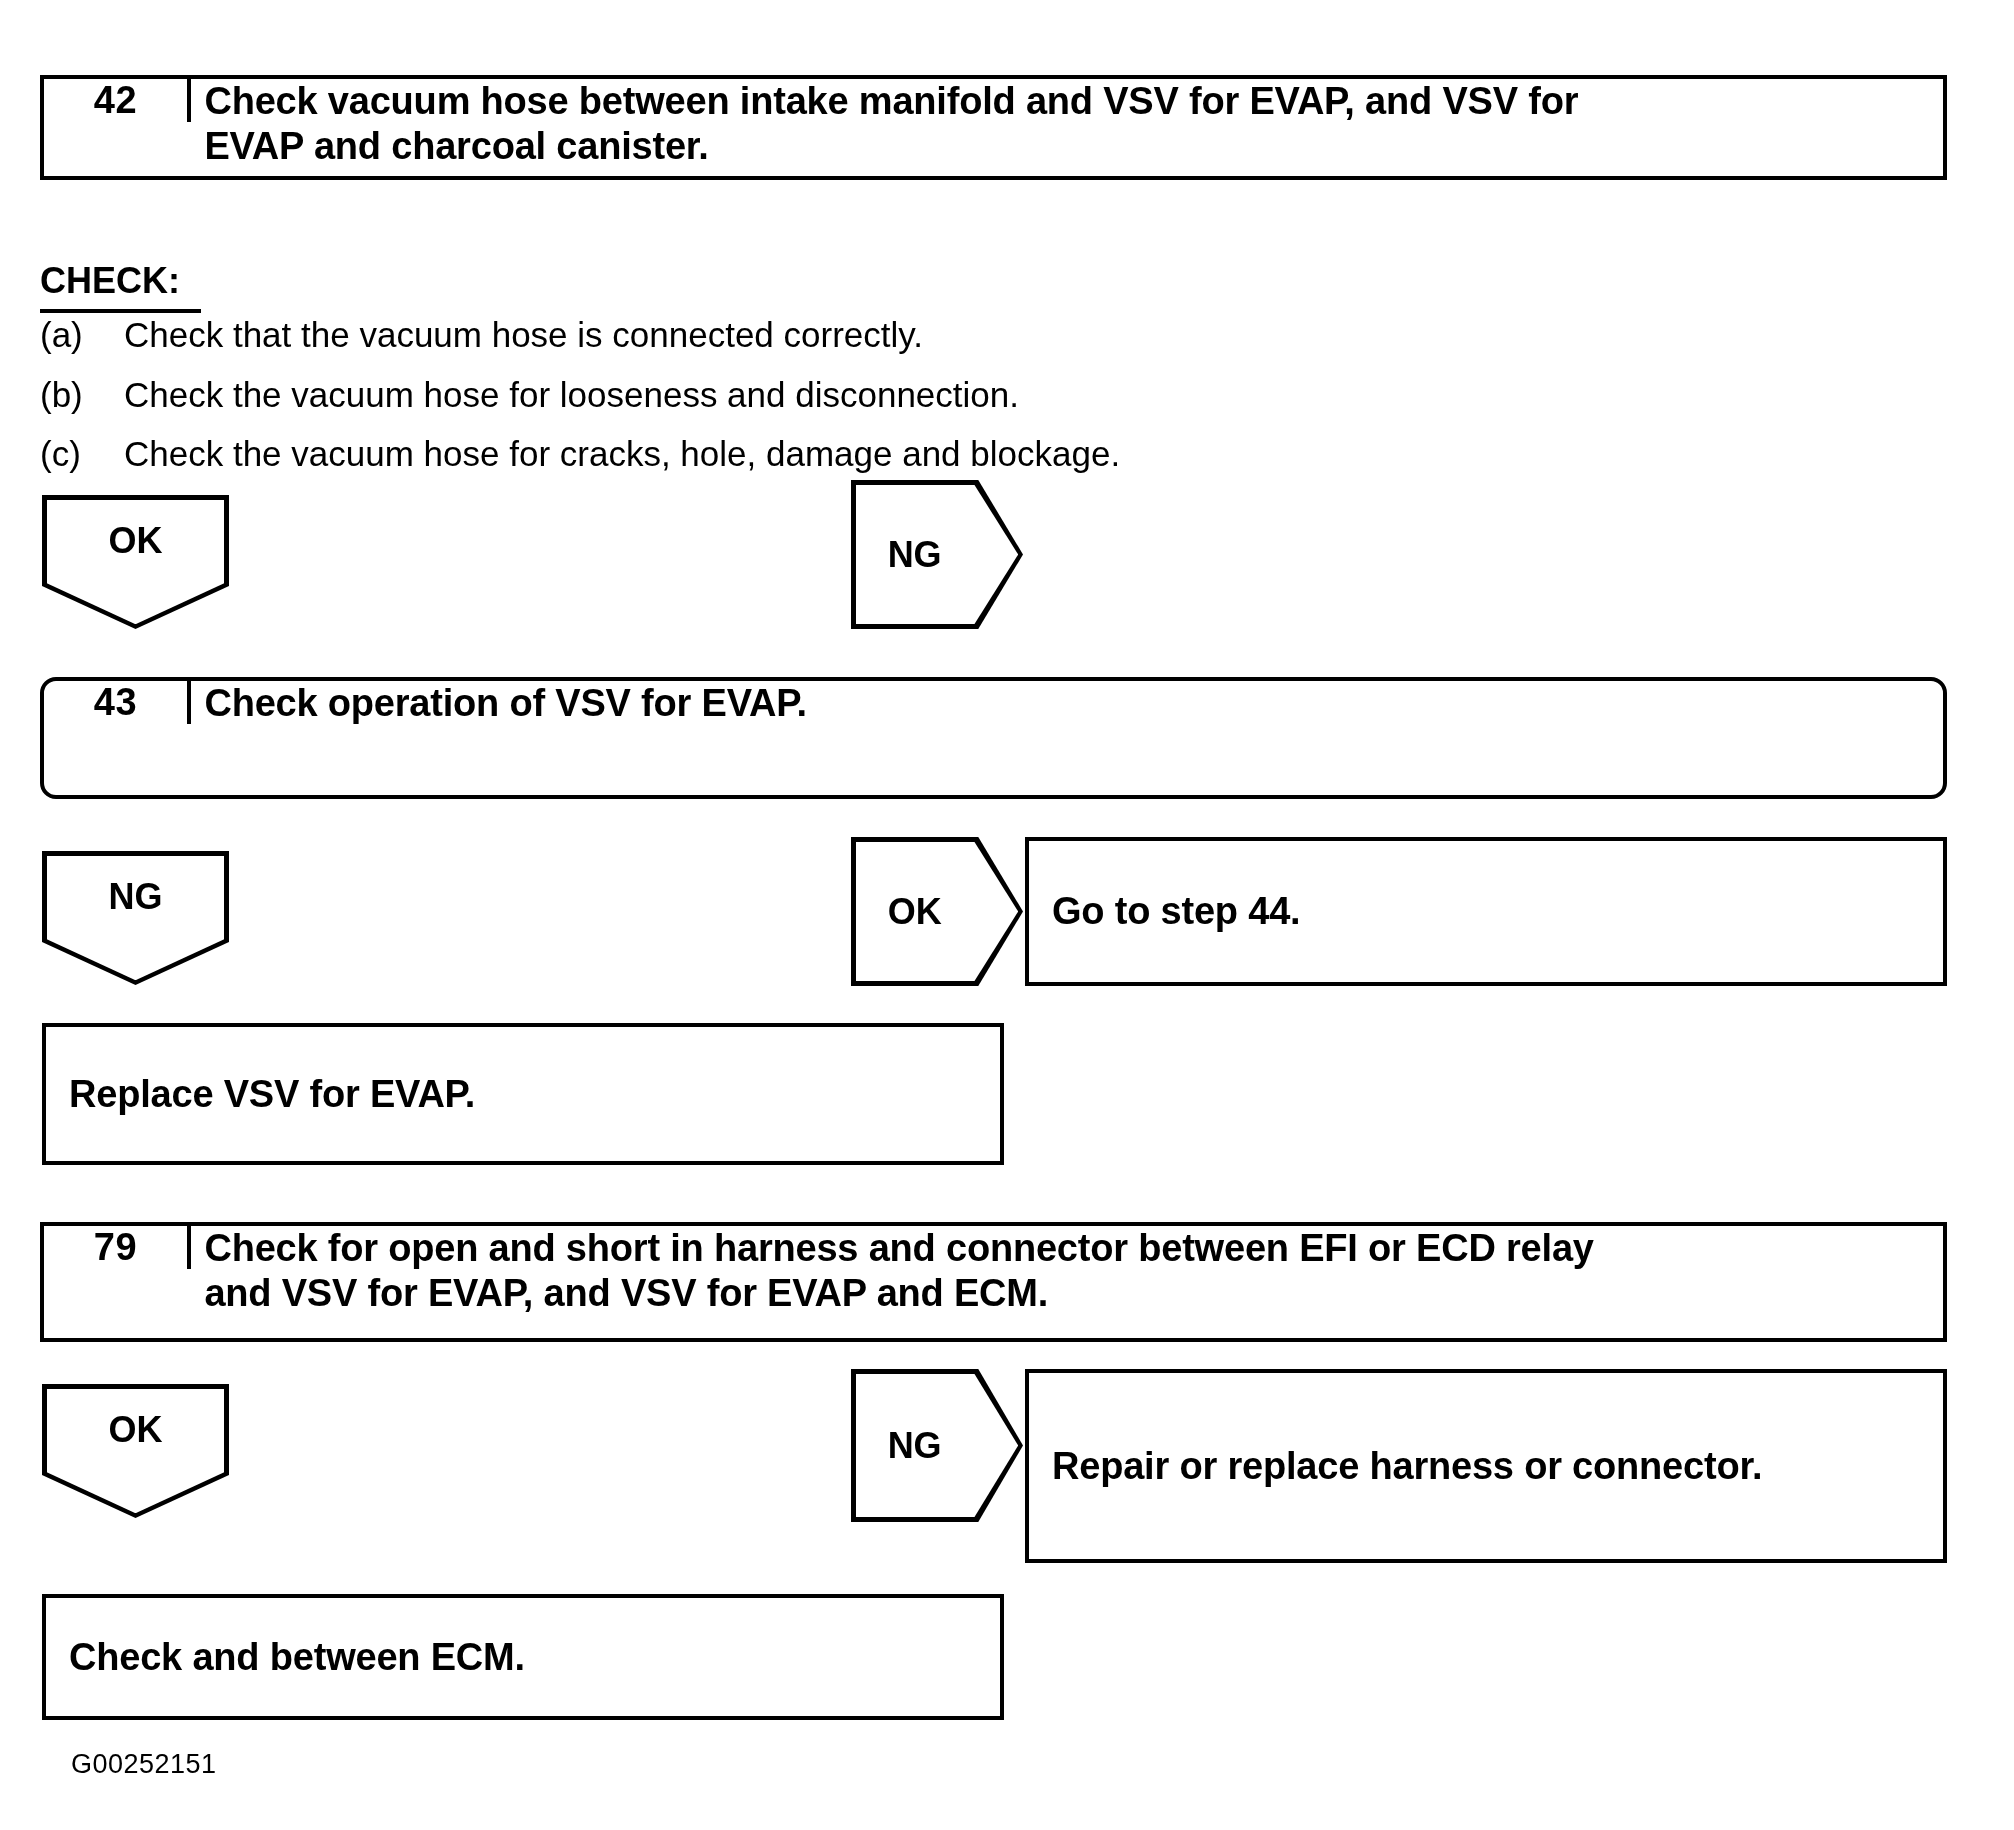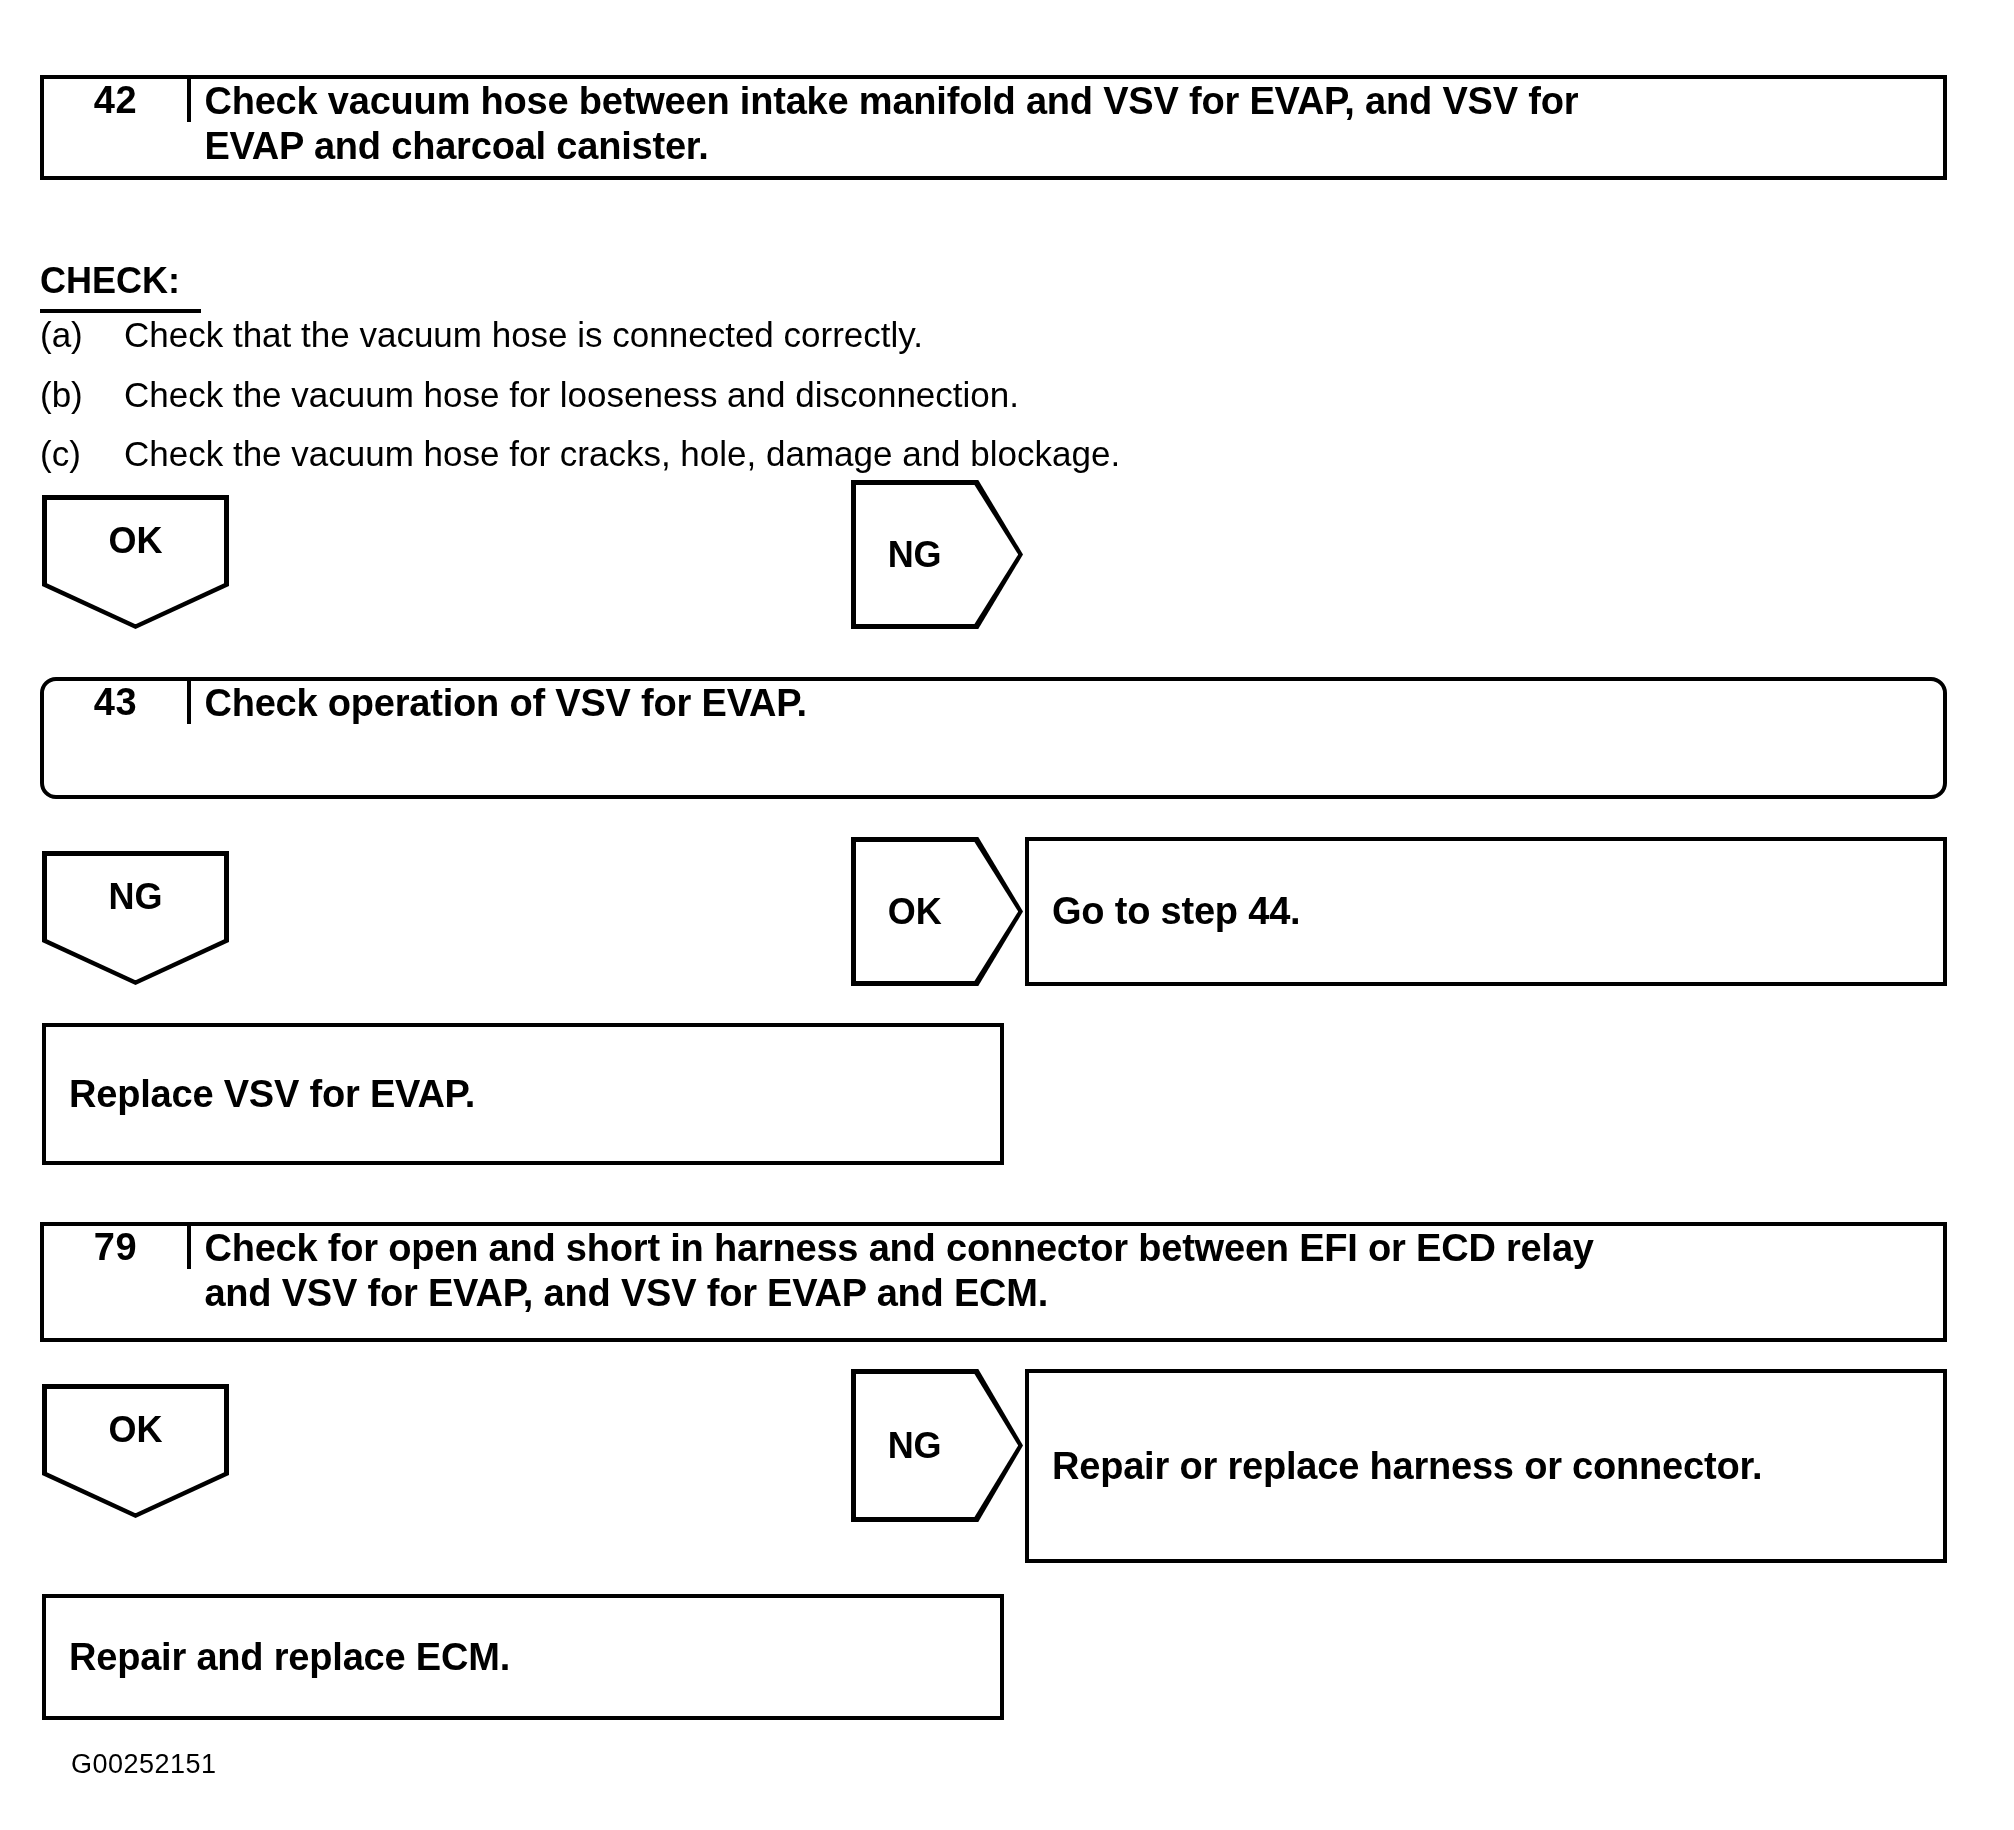--- a/index.html
+++ b/index.html
@@ -224,19 +224,19 @@
   <div class="pent-right" style="left:851px; top:1369px; width:172px; height:153px;">
     <div class="inner"></div>
     <div class="lbl">NG</div>
   </div>
 
   <div class="result-box" style="left:1025px; top:1369px; width:922px; height:194px;text-align:center;">
     <span>Repair or replace harness or connector.</span>
   </div>
 
   <div class="result-box" style="left:42px; top:1594px; width:962px; height:126px;">
-    <span>Repair and replace ECM.</span>
+    <span>Check and between ECM.</span>
   </div>
 
   <div class="fig-id" style="left:40px; top:1749px;">G00252151</div>
 
 </div>
 
 
 </body></html>

